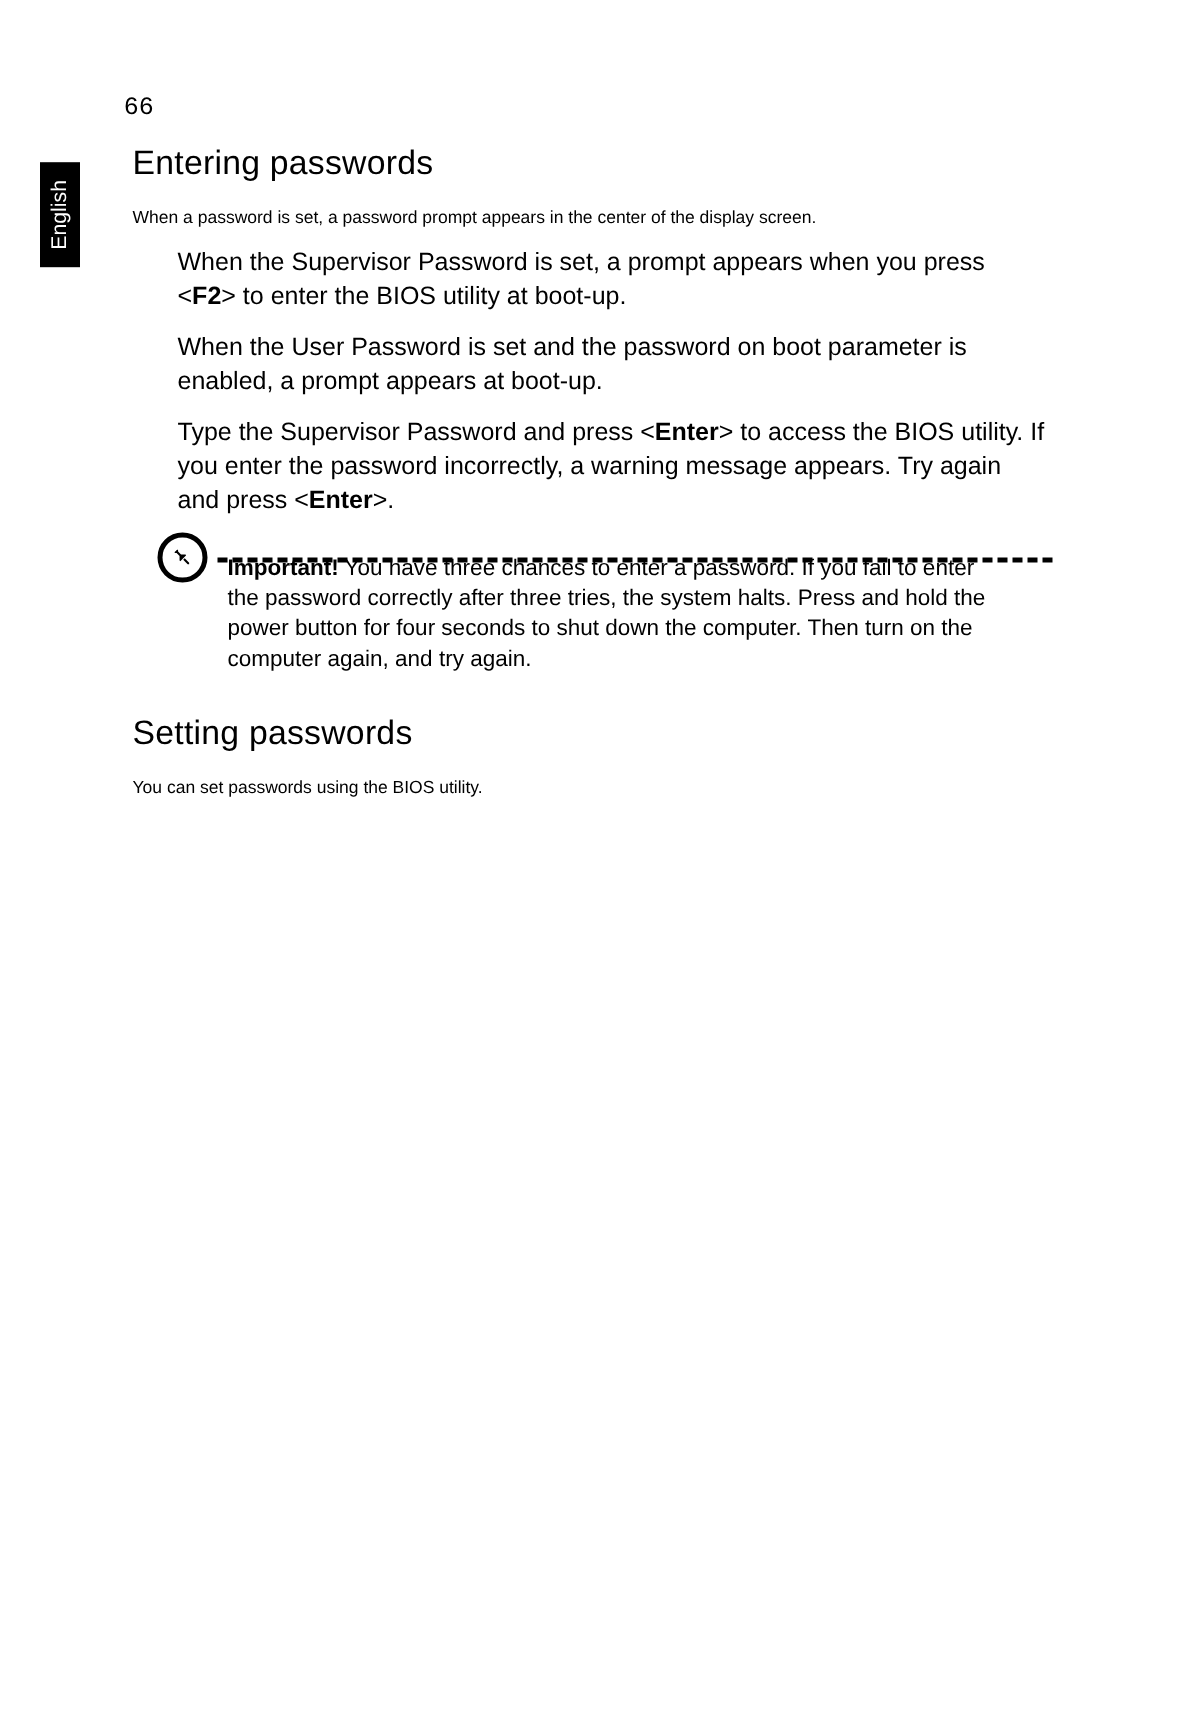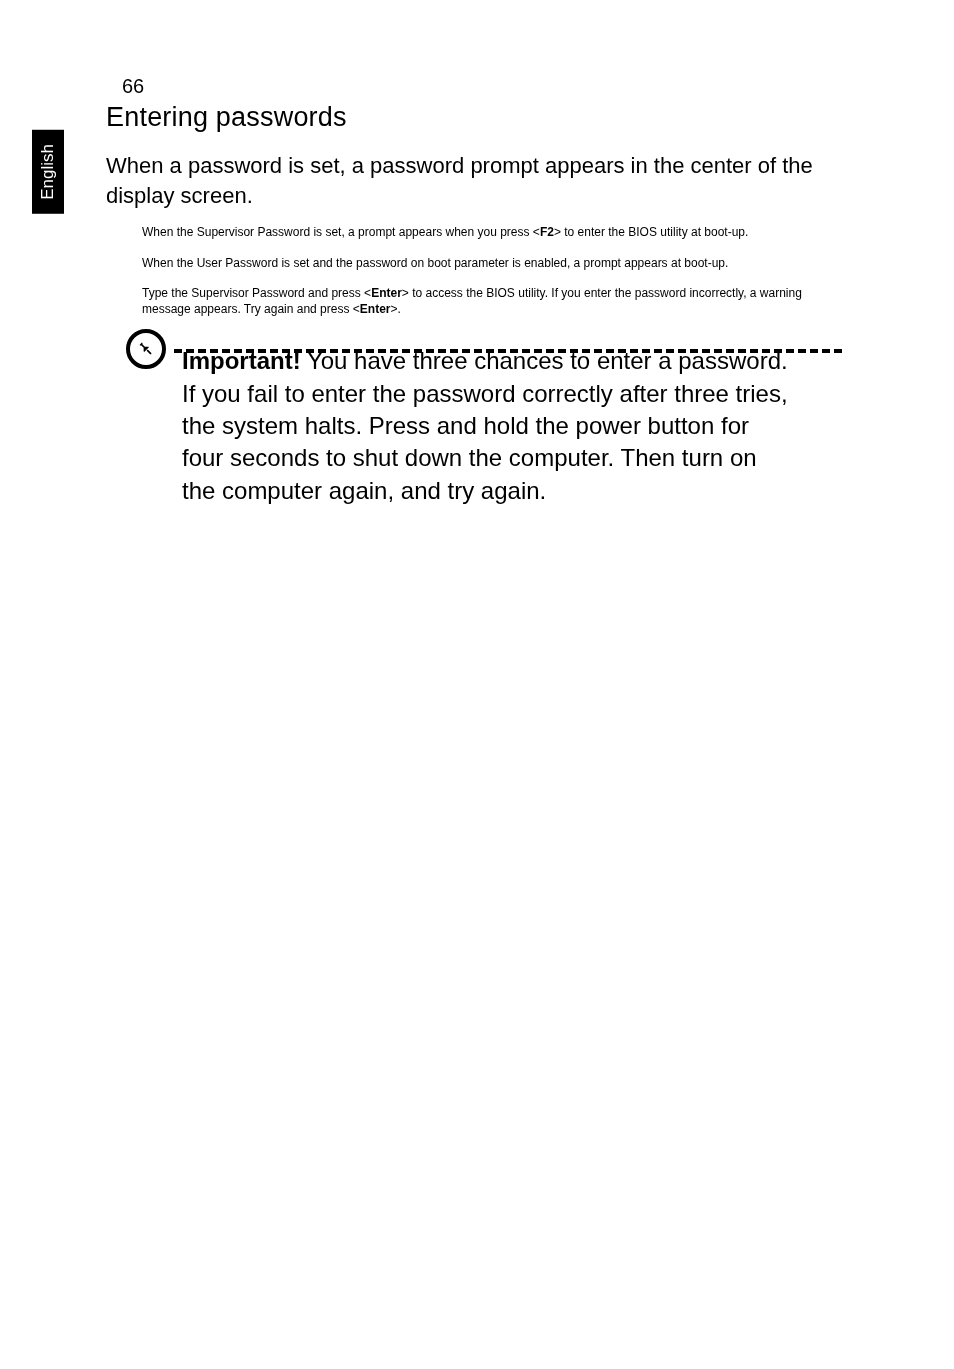--- a/index.html
+++ b/index.html
@@ -22,47 +22,48 @@
     background: #000;
     color: #fff;
     writing-mode: vertical-rl;
     transform: rotate(180deg);
     padding: 14px 6px;
     font-size: 17px;
     border-radius: 0;
   }
   .page-number {
     position: absolute;
-    left: 122px;
+    left: 99px;
     top: 75px;
     font-size: 20px;
+    font-family: Liberation Mono, monospace;
   }
   .content {
     position: absolute;
     left: 106px;
-    top: 102px;
+    top: 115px;
     width: 730px;
   }
   .heading-1 {
     font-size: 27px;
     font-weight: 500;
     margin-bottom: 18px;
     letter-spacing: 0.2px;
   }
   .body-para {
-    font-size: 22px;
+    font-size: 14px;
     line-height: 1.35;
     margin-bottom: 14px;
   }
   .list-block {
     padding-left: 36px;
     margin-bottom: 10px;
   }
   .list-item {
-    font-size: 12px;
+    font-size: 20px;
     line-height: 1.35;
     margin-bottom: 14px;
   }
   .bold-key {
     font-weight: 600;
   }
   .note-block {
     position: relative;
     padding-left: 76px;
     margin-top: 8px;
@@ -87,21 +88,21 @@
   }
   .dashed-line {
     position: absolute;
     left: 68px;
     top: 4px;
     right: -6px;
     height: 0;
     border-top: 4px dashed #000;
   }
   .note-text {
-    font-size: 24px;
+    font-size: 18px;
     line-height: 1.35;
     margin-top: 28px;
     padding-right: 40px;
   }
   .section-2 {
     margin-top: 24px;
   }
 </style>
 </head>
 <body>
@@ -138,14 +139,18 @@
       <svg class="pin-svg" viewBox="0 0 24 24" fill="#000">
         <path d="M14 4l-1 1v4l3 3v1H8v-1l3-3V5l-1-1V3h4v1zM11 14v6l1 1 1-1v-6h-2z"></path>
       </svg>
     </div>
     <div class="dashed-line"></div>
     <p class="note-text">
       <span class="bold-key">Important!</span><span> You have three chances to enter a password. If you fail to enter the password correctly after three tries, the system halts. Press and hold the power button for four seconds to shut down the computer. Then turn on the computer again, and try again.</span>
     </p>
   </div>
 
+  <div class="section-2">
+    <h2 class="heading-1">Setting passwords</h2>
+    <p class="body-para">You can set passwords using the BIOS utility.</p>
+  </div>
 
 </div>
 
 </body></html>

